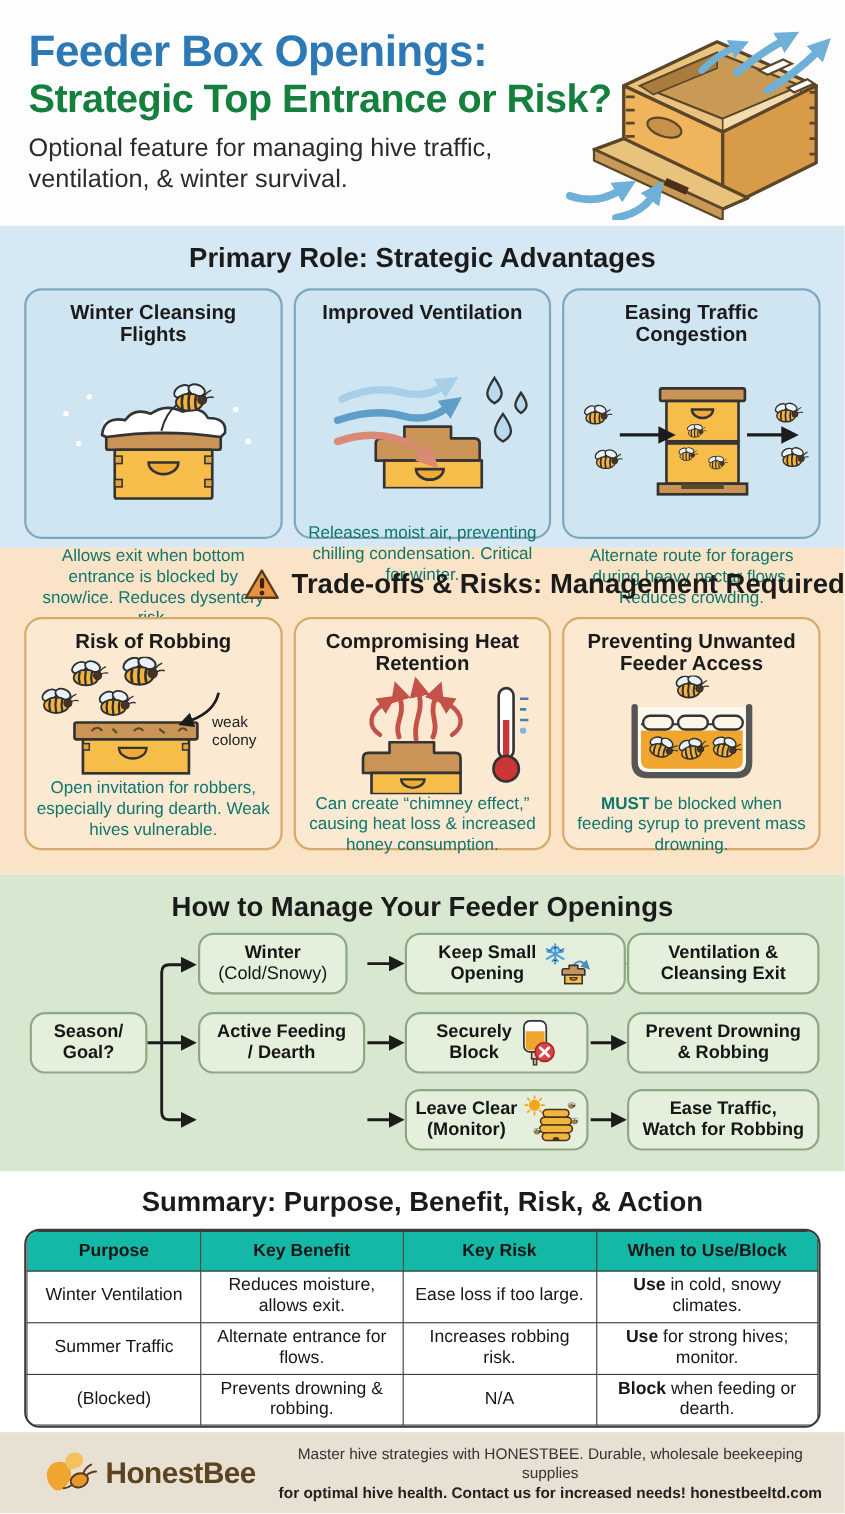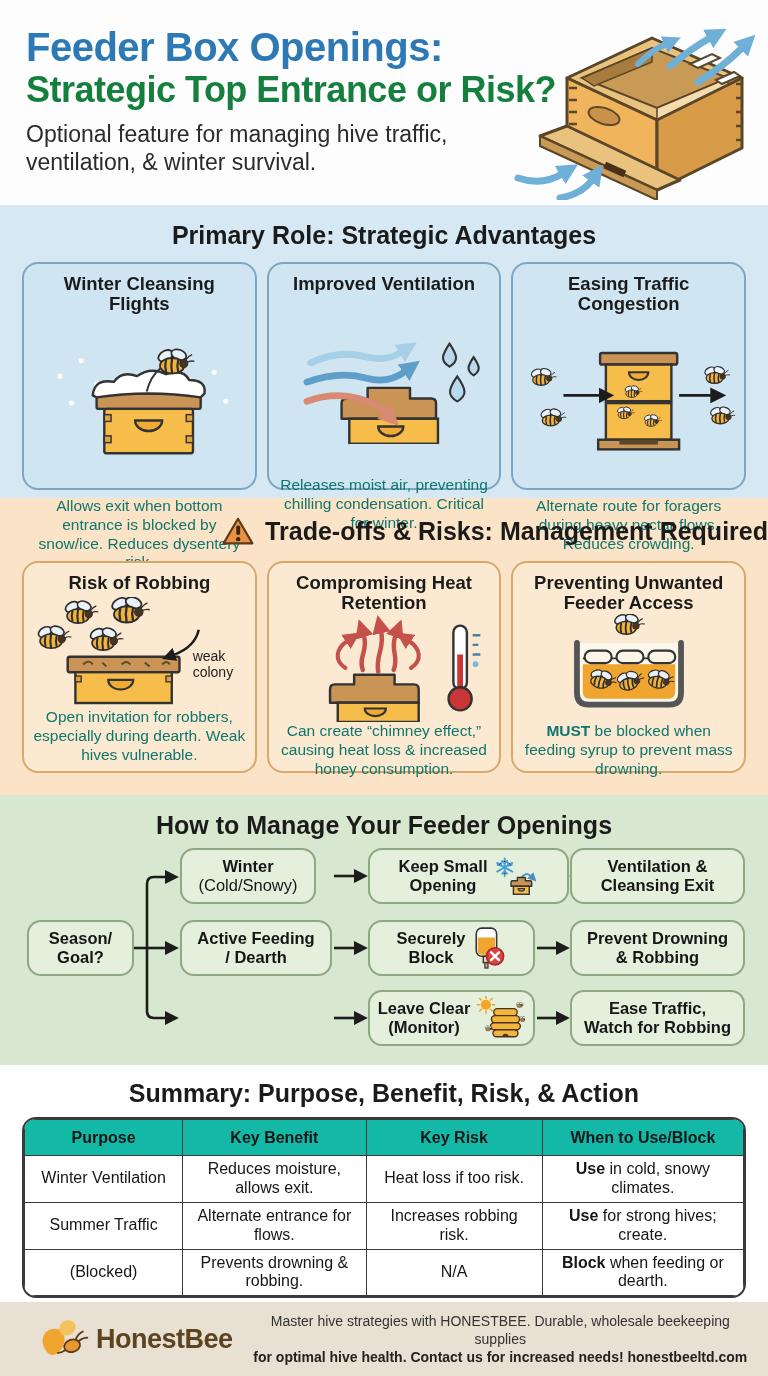--- a/index.html
+++ b/index.html
@@ -380,28 +380,28 @@
             <th>Purpose</th>
             <th>Key Benefit</th>
             <th>Key Risk</th>
             <th>When to Use/Block</th>
           </tr>
         </thead>
         <tbody>
           <tr>
             <td>Winter Ventilation</td>
             <td>Reduces moisture, allows exit.</td>
-            <td>Heat loss if too risk.</td>
+            <td>Ease loss if too large.</td>
             <td><b>Use</b><span> in cold, snowy climates.</span></td>
           </tr>
           <tr>
             <td>Summer Traffic</td>
             <td>Alternate entrance for flows.</td>
             <td>Increases robbing risk.</td>
-            <td><b>Use</b><span> for strong hives; create.</span></td>
+            <td><b>Use</b><span> for strong hives; monitor.</span></td>
           </tr>
           <tr>
             <td>(Blocked)</td>
             <td>Prevents drowning &amp; robbing.</td>
             <td>N/A</td>
             <td><b>Block</b><span> when feeding or dearth.</span></td>
           </tr>
         </tbody>
       </table>
     </div>

